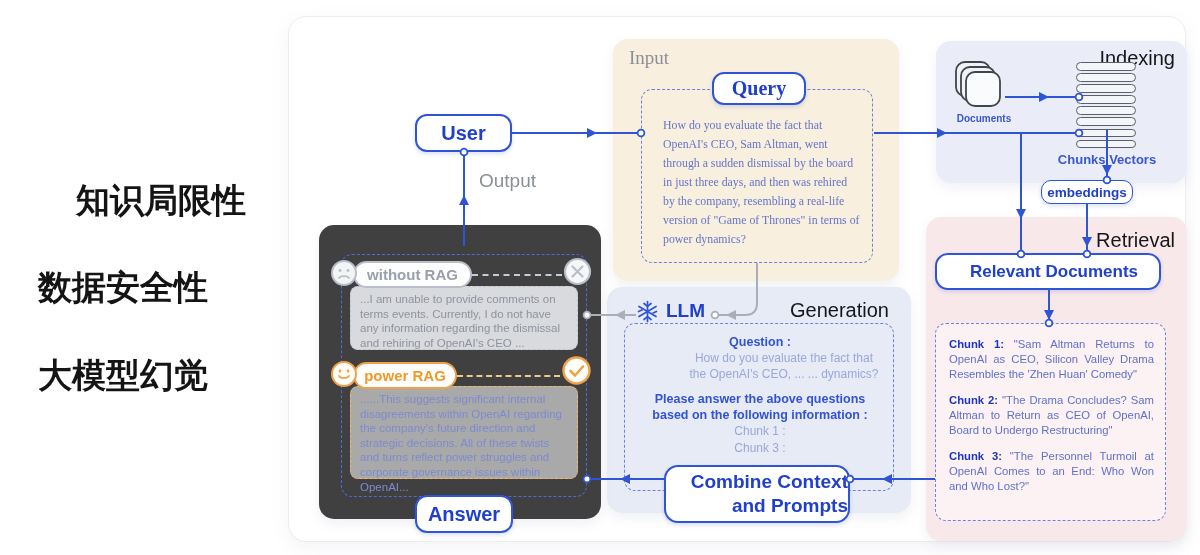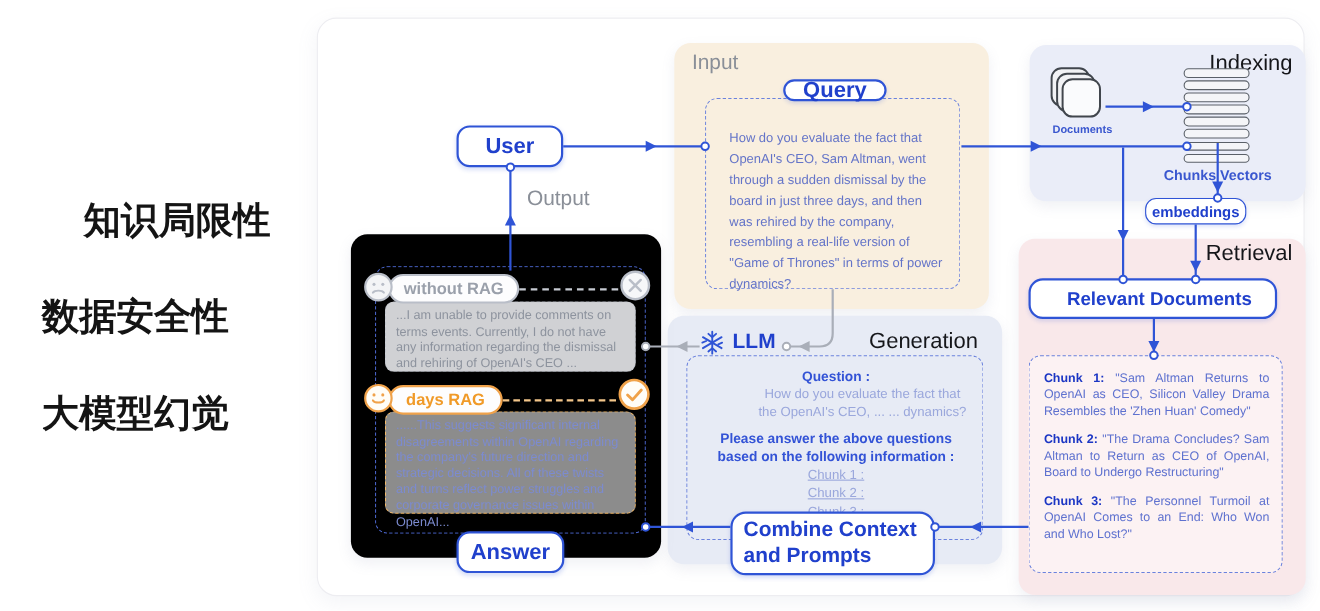--- a/index.html
+++ b/index.html
@@ -12,39 +12,39 @@
     color:#0d0d0d; letter-spacing:1px; }
   .bullet { position:absolute; left:38px; font-size:34px; font-weight:600; color:#141414; }
   .bullet.b0 { top:178px;margin-left:38px; } .bullet.b1 { top:265px; } .bullet.b2 { top:353px; }
 
   
   .canvas { position:absolute; left:288px; top:16px; width:898px; height:526px;
     background:#ffffff; border:1px solid #ededf1; border-radius:18px;
     box-shadow:0 6px 18px rgba(140,150,175,0.10); }
 
   .panel { position:absolute; border-radius:15px; box-shadow:0 5px 12px rgba(130,140,170,0.12); z-index:1; }
-  .panel-input      { left:324px; top:22px;  width:286px; height:242px; background:#f9efdf; }
+  .panel-input      { left:324px; top:22px;  width:286px; height:242px; background:#f9efdf;font-family:Liberation Serif, serif; }
   .panel-indexing   { left:647px; top:24px;  width:251px; height:142px; background:#eaedf8; }
   .panel-retrieval  { left:637px; top:200px; width:261px; height:324px; background:#f9e8ea; }
   .panel-generation { left:318px; top:270px; width:304px; height:226px; background:#e7ebf5; }
-  .panel-answers    { left:30px;  top:196px; width:282px; height:294px; background:#000000; }
+  .panel-answers    { left:30px;  top:208px; width:282px; height:294px; background:#404040; }
 
   .section-label { position:absolute; font-size:19px; color:#8a8f98; }
   .section-label.dark { color:#15161a; font-weight:500; font-size:20px; }
 
   .node-btn { position:absolute; background:#ffffff; border:2px solid #2f54d6; border-radius:12px;
     display:flex; align-items:center; justify-content:center; font-weight:bold; color:#2040cc;
     box-shadow:0 2px 4px rgba(47,84,214,0.18); z-index:4; }
 
   .dashed-box { position:absolute; border:1.6px dashed #6b82dd; border-radius:11px; }
 
   
   .query-box { left:28px; top:50px; width:232px; height:174px; padding:26px 12px 0 21px; }
   .query-text { font-size:11.8px; line-height:19px; color:#6474c8; }
-  .query-btn { left:99px; top:33px; width:94px; height:20px; font-size:20px; }
+  .query-btn { left:99px; top:33px; width:94px; height:33px; font-size:20px; }
 
   
   .doc-icon { position:absolute; left:14px; top:18px; }
   .doc-label { position:absolute; left:2px; top:72px; width:92px; text-align:center;
     font-size:10px; font-weight:bold; color:#3a57cf; }
   .chunk-stack { position:absolute; left:140px; top:21px; width:60px; }
   .chunk-bar { height:8.5px; border:1.5px solid #5a6068; border-radius:5px; background:#f4f5f8;
     margin-bottom:2.6px; }
   .cv-label { position:absolute; left:116px; top:111px; width:110px; text-align:center;
     font-size:13px; font-weight:bold; color:#3a57cf; }
@@ -61,23 +61,23 @@
 
   
   .llm-row { position:absolute; left:0; top:12px; width:100%; height:26px; }
   .snowflake { position:absolute; left:29px; top:1px; width:23px; height:23px; }
   .llm-label { position:absolute; left:59px; top:1px; font-size:19px; font-weight:bold; color:#2040cc; }
   .gen-label { position:absolute; right:22px; top:0; }
   .prompt-box { left:17px; top:36px; width:270px; height:168px; padding:11px 13px 0 15px;text-align:center; }
   .q-label { font-size:12.5px; font-weight:bold; color:#3353d6; margin-bottom:1px; }
   .q-text { font-size:12px; line-height:16px; color:#9aa7dc;margin-left:48px; }
   .instr { font-size:12.5px; font-weight:bold; color:#3353d6; line-height:16px; margin-top:9px; }
-  .g-chunk { font-size:12px; line-height:17px; color:#9aa7dc;text-decoration:underline; }
+  .g-chunk { font-size:12px; line-height:17px; color:#9aa7dc; }
   .combine-btn { left:57px; top:178px; width:186px; height:58px; font-size:19px;
-    border-radius:14px; text-align:left; line-height:24px; padding:0 10px; }
+    border-radius:14px; text-align:right; line-height:24px; padding:0 0; }
 
   
   .outer-box { left:22px; top:29px; width:246px; height:243px; border-color:#4f6bd8; }
   .pill { position:absolute; display:flex; align-items:center; justify-content:center;
     border-radius:14px; font-size:15px; font-weight:bold; background:#fdfdfe; z-index:3; }
   .pill-gray { left:11px; top:6px; width:119px; height:27px; border:2px solid #b9bec8; color:#9aa0ab; }
   .pill-orange { left:11px; top:107px; width:104px; height:27px; border:2px solid #f0a24a; color:#f09a28; }
   .face { position:absolute; z-index:4; }
   .face-sad { left:-12px; top:4px; }
   .face-smile { left:-12px; top:105px; }
@@ -139,21 +139,21 @@
           <div class="chunk-bar"></div>
         <div class="chunk-bar"></div>
           <div class="chunk-bar"></div>
       </div>
       <div class="cv-label">Chunks Vectors</div>
     </div>
 
     <div class="node-btn embeddings-btn">embeddings</div>
 
     <div class="panel panel-retrieval">
-      <div class="section-label dark" style="right:12px;top:2px;">Retrieval</div>
+      <div class="section-label dark" style="right:12px;top:12px;">Retrieval</div>
       <div class="node-btn reldocs-btn">Relevant Documents</div>
       <div class="dashed-box retr-chunks">
         <p class="retr-chunk"><span class="lab">Chunk 1:</span><span class="txt"> "Sam Altman Returns to OpenAI as CEO, Silicon Valley Drama Resembles the 'Zhen Huan' Comedy"</span></p>
         <p class="retr-chunk"><span class="lab">Chunk 2:</span><span class="txt"> "The Drama Concludes? Sam Altman to Return as CEO of OpenAI, Board to Undergo Restructuring"</span></p>
         <p class="retr-chunk"><span class="lab">Chunk 3:</span><span class="txt"> "The Personnel Turmoil at OpenAI Comes to an End: Who Won and Who Lost?"</span></p>
       </div>
     </div>
 
     <div class="panel panel-generation">
       <div class="llm-row">
@@ -164,21 +164,20 @@
           </svg>
         </span>
         <span class="llm-label">LLM</span>
         <span class="section-label dark gen-label">Generation</span>
       </div>
       <div class="dashed-box prompt-box">
         <div class="q-label">Question :</div>
         <div class="q-text">How do you evaluate the fact that the OpenAI's CEO, ... ... dynamics?</div>
         <div class="instr">Please answer the above questions based on the following information :</div>
         <div class="g-chunk">Chunk 1 :</div>
-        <div class="g-chunk">Chunk 2 :</div>
         <div class="g-chunk">Chunk 3 :</div>
       </div>
       <div class="node-btn combine-btn">Combine Context and Prompts</div>
     </div>
 
     <div class="panel panel-answers">
       <div class="dashed-box outer-box">
 
         <span class="face face-sad">
           <svg width="28" height="28" viewBox="0 0 28 28">
@@ -199,21 +198,21 @@
         <div class="inner-box inner-gray">...I am unable to provide comments on terms events. Currently, I do not have any information regarding the dismissal and rehiring of OpenAI's CEO ...</div>
 
         <span class="face face-smile">
           <svg width="28" height="28" viewBox="0 0 28 28">
             <circle cx="14" cy="14" r="12" fill="#fffdf7" stroke="#f0a24a" stroke-width="2"></circle>
             <circle cx="10" cy="11" r="1.4" fill="#f0a24a"></circle>
               <circle cx="18" cy="11" r="1.4" fill="#f0a24a"></circle>
             <path d="M9 16c1.6 2.6 8.4 2.6 10 0" fill="none" stroke="#f0a24a" stroke-width="1.8" stroke-linecap="round"></path>
           </svg>
         </span>
-        <div class="pill pill-orange">days RAG</div>
+        <div class="pill pill-orange">power RAG</div>
         <div class="pill-tail tail-orange"></div>
         <span class="mark mark-check">
           <svg width="31" height="31" viewBox="0 0 31 31">
             <circle cx="15.5" cy="15.5" r="13" fill="#fffdf8" stroke="#f0a24a" stroke-width="2.4"></circle>
             <path d="M9.5 16l4.5 4.5 8-9" fill="none" stroke="#f0a24a" stroke-width="2.6" stroke-linecap="round" stroke-linejoin="round"></path>
           </svg>
         </span>
         <div class="inner-box inner-orange">......This suggests significant internal disagreements within OpenAI regarding the company's future direction and strategic decisions. All of these twists and turns reflect power struggles and corporate governance issues within OpenAI...</div>
       </div>
       <div class="node-btn answer-btn">Answer</div>

